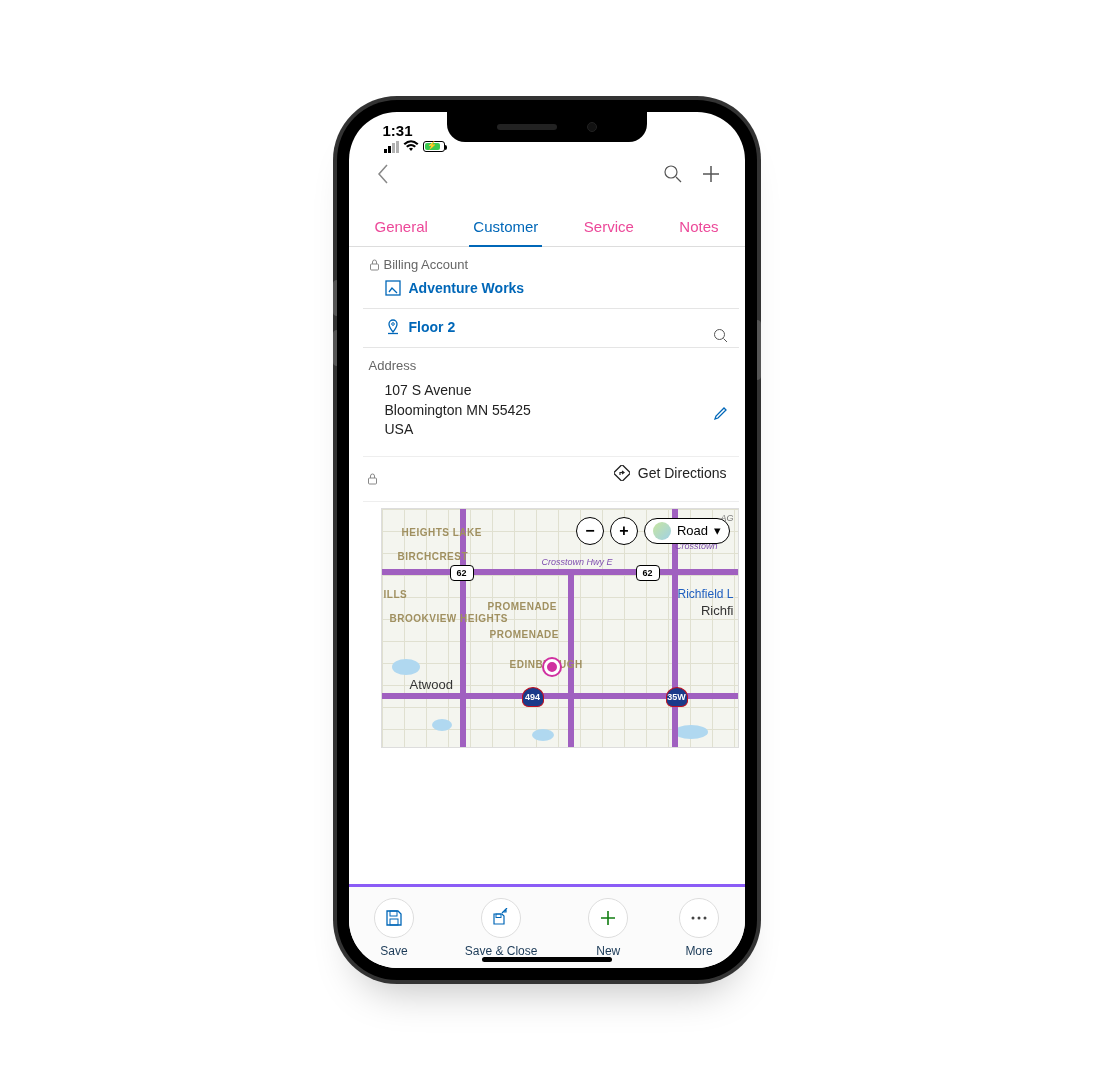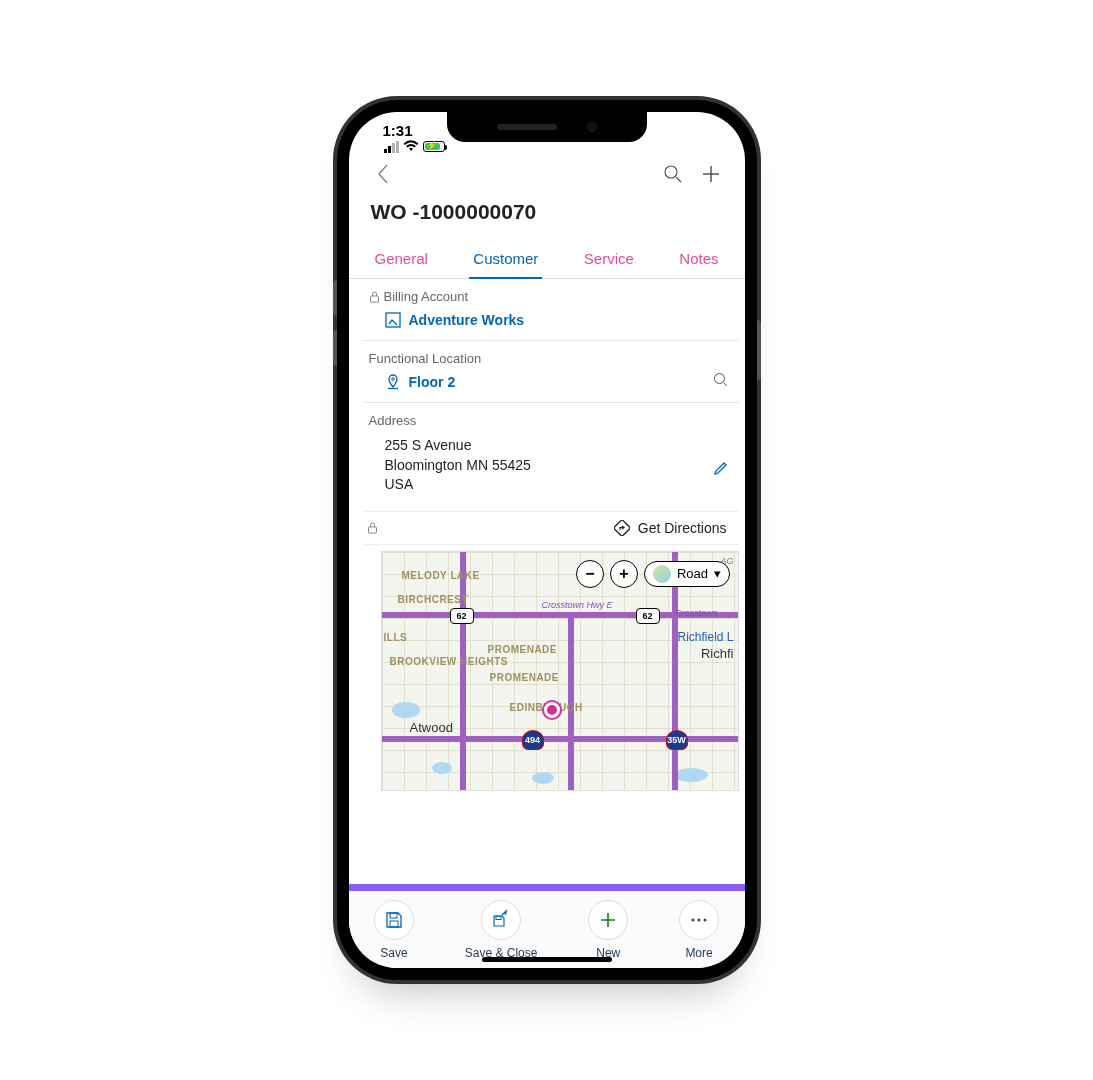--- a/index.html
+++ b/index.html
@@ -62,42 +62,42 @@
   .tab.active { color:#0067b8; border-bottom:2px solid #0067b8; margin-bottom:-1px;}
   .content { flex:1; overflow:hidden; display:flex; flex-direction:column;}
   .scrollbody { flex:1; overflow:hidden; padding:0 6px 0 14px;}
   .field { border-bottom:1px solid #e5e5e5; padding:10px 6px 12px 6px; position:relative;}
   .flabel { font-size:13px; color:#666; display:flex; align-items:center; gap:4px; margin-bottom:8px;}
   .link { color:#0067b8; font-size:14px; font-weight:600; display:flex; align-items:center; gap:8px; margin-left:16px;}
   .ficon { color:#0067b8; }
   .rowicon { position:absolute; right:10px; top:50%; color:#555;}
   .addr { font-size:14px; color:#222; margin-left:16px; line-height:1.4;}
   .editicon { position:absolute; right:10px; top:55%; color:#0067b8;}
-  .dirbar { display:flex; align-items:center; justify-content:flex-end; gap:8px; padding:8px 12px 8px 10px; border-bottom:1px solid #eee; position:relative; border-top:1px solid #eee; margin-top:4px;}
+  .dirbar { display:flex; align-items:center; justify-content:flex-end; gap:8px; padding:8px 12px 20px 10px; border-bottom:1px solid #eee; position:relative; border-top:1px solid #eee; margin-top:4px;}
   .dirbar .lockleft { position:absolute; left:4px; top:50%; transform:translateY(-50%); color:#888;}
   .dirtext { font-size:14px; color:#222;}
   .mapwrap { margin:6px 0 0 18px; height:240px; background:#f4f5ef; position:relative; border:1px solid #ddd;}
   .mapcontrols { position:absolute; top:8px; right:8px; display:flex; gap:6px; align-items:center;}
   .circbtn { width:28px; height:28px; border:1.5px solid #000; border-radius:50%; background:#fff; display:flex; align-items:center; justify-content:center; font-size:16px; font-weight:600;}
   .viewsel { height:26px; border:1.5px solid #000; border-radius:14px; background:#fff; display:flex; align-items:center; padding:0 8px; gap:6px; font-size:13px;}
   .viewsel .globe { width:18px; height:18px; border-radius:50%; background:linear-gradient(135deg,#c8e6a0,#a0d0e6);}
   .maptown { position:absolute; font-size:10px; font-weight:700; color:#a09060; letter-spacing:0.5px;}
   .road { position:absolute; background:#a060c0;}
   .roadH { height:6px; left:0; right:0;}
   .roadV { width:6px; top:0; bottom:0;}
   .grid { position:absolute; inset:0; background-image:
      linear-gradient(#e0e0d0 1px, transparent 1px),
      linear-gradient(90deg,#e0e0d0 1px, transparent 1px);
      background-size:22px 22px;}
   .shield { position:absolute; width:24px; height:16px; background:#fff; border:1.5px solid #000; border-radius:4px; display:flex; align-items:center; justify-content:center; font-size:9px; font-weight:700;}
   .ishieldB { background:#1a3a8a; color:#fff; border-color:#c01020; border-radius:50% 50% 30% 30%; width:22px; height:20px; font-size:9px;}
   .pin { position:absolute; width:16px; height:16px; border-radius:50%; background:#d030a0; border:3px solid #fff; box-shadow:0 0 0 2px #d030a0;}
   .water { position:absolute; background:#b0d8f0; border-radius:50%;}
   .hwylbl { position:absolute; font-size:9px; color:#8050b0; font-style:italic;}
-  .cmdbar { height:84px; border-top:7px solid #8b5cf6; background:#fbfbfb; display:flex; justify-content:space-around; align-items:center; flex-shrink:0;}
+  .cmdbar { height:84px; border-top:3px solid #8b5cf6; background:#fbfbfb; display:flex; justify-content:space-around; align-items:center; flex-shrink:0;}
   .cmdbtn { display:flex; flex-direction:column; align-items:center; gap:6px;}
   .cmdcircle { width:40px; height:40px; border-radius:50%; background:#fff; border:1px solid #ddd; display:flex; align-items:center; justify-content:center; color:#0067b8;}
   .cmdcircle.green { color:#107c10;}
   .cmdlabel { font-size:12px; color:#1b3a57;}
   .homebar { position:absolute; bottom:6px; left:50%; transform:translateX(-50%); width:130px; height:5px; background:#000; border-radius:3px;}
 </style>
 </head>
 <body>
 
 <div class="phone">
@@ -140,21 +140,20 @@
         <div class="iconbtn">
           <svg width="20" height="20" viewBox="0 0 20 20">
               <line x1="10" y1="2" x2="10" y2="18" stroke="#555" stroke-width="1.5"></line>
               <line x1="2" y1="10" x2="18" y2="10" stroke="#555" stroke-width="1.5"></line>
             </svg>
         </div>
       </div>
     </div>
 
     <div class="titleblock">
-      <h1>WO -1000000070</h1>
     </div>
 
     <div class="tabs">
       <div class="tab">General</div>
       <div class="tab active">Customer</div>
       <div class="tab">Service</div>
       <div class="tab">Notes</div>
     </div>
 
     <div class="content">
@@ -171,23 +170,20 @@
           <div class="link">
             <svg class="ficon" width="16" height="16" viewBox="0 0 16 16">
                 <rect x="1" y="1" width="14" height="14" stroke="#0067b8" fill="none" stroke-width="1.3"></rect>
                 <path d="M4 12 L7 8 L12 13" stroke="#0067b8" fill="none" stroke-width="1.3"></path>
               </svg>
             <span>Adventure Works</span>
           </div>
         </div>
 
         <div class="field">
-          <div class="flabel">
-            <span>Functional Location</span>
-          </div>
           <div class="link">
             <svg class="ficon" width="16" height="16" viewBox="0 0 16 16">
                 <path d="M8 1 a4 4 0 0 1 4 4 c0 3 -4 8 -4 8 s-4 -5 -4 -8 a4 4 0 0 1 4 -4 z" stroke="#0067b8" fill="none" stroke-width="1.3"></path>
                 <circle cx="8" cy="5" r="1.3" stroke="#0067b8" fill="none"></circle>
                 <line x1="3" y1="14.5" x2="13" y2="14.5" stroke="#0067b8" stroke-width="1.3"></line>
               </svg>
             <span>Floor 2</span>
           </div>
           <span class="rowicon">
             <svg width="16" height="16" viewBox="0 0 16 16">
@@ -195,21 +191,21 @@
                 <line x1="10.5" y1="10.5" x2="14" y2="14" stroke="#555"></line>
               </svg>
           </span>
         </div>
 
         <div class="field" style="border-bottom:none">
           <div class="flabel">
             <span>Address</span>
           </div>
           <div class="addr">
-            <span>255 S Avenue</span><br>
+            <span>107 S Avenue</span><br>
             <span>Bloomington MN 55425</span><br>
             <span>USA</span>
           </div>
           <span class="editicon">
             <svg width="16" height="16" viewBox="0 0 16 16">
                 <path d="M2 14 L3 11 L11 3 L13 5 L5 13 Z" stroke="#0067b8" fill="none" stroke-width="1.3"></path>
               </svg>
           </span>
         </div>
 
@@ -231,32 +227,32 @@
           <div class="grid"></div>
           <div class="water" style="left:10px; top:150px; width:28px; height:16px;"></div>
           <div class="water" style="left:50px; top:210px; width:20px; height:12px;"></div>
           <div class="water" style="right:30px; bottom:8px; width:34px; height:14px;"></div>
           <div class="water" style="left:150px; bottom:6px; width:22px; height:12px;"></div>
           <div class="road roadH" style="top:60px;"></div>
           <div class="road roadH" style="top:184px;"></div>
           <div class="road roadV" style="left:78px;"></div>
           <div class="road roadV" style="left:186px; top:60px;"></div>
           <div class="road roadV" style="right:60px;"></div>
-          <span class="maptown" style="top:18px; left:20px;">MELODY LAKE</span>
+          <span class="maptown" style="top:18px; left:20px;">HEIGHTS LAKE</span>
           <span class="maptown" style="top:42px; left:16px;">BIRCHCREST</span>
           <span class="maptown" style="top:80px; left:2px;">ILLS</span>
           <span class="maptown" style="top:104px; left:8px;">BROOKVIEW HEIGHTS</span>
           <span class="maptown" style="top:92px; left:106px;">PROMENADE</span>
           <span class="maptown" style="top:120px; left:108px;">PROMENADE</span>
           <span class="maptown" style="top:150px; left:128px;">EDINBROUGH</span>
           <span class="maptown" style="top:168px; left:28px; font-size:13px; font-weight:500; color:#333; letter-spacing:0;">Atwood</span>
           <span class="maptown" style="top:78px; right:4px; color:#2060c0; font-size:12px; font-weight:500; letter-spacing:0;">Richfield L</span>
           <span class="maptown" style="top:94px; right:4px; color:#333; font-size:13px; font-weight:500; letter-spacing:0;">Richfi</span>
           <span class="hwylbl" style="top:48px; left:160px;">Crosstown Hwy E</span>
-          <span class="hwylbl" style="top:56px; right:20px;">Crosstown</span>
+          <span class="hwylbl" style="top:32px; right:20px;">Crosstown</span>
           <span class="hwylbl" style="top:4px; right:4px; color:#777;">AG</span>
           <div class="shield" style="top:56px; left:68px;">62</div>
           <div class="shield" style="top:56px; right:78px;">62</div>
           <div class="shield ishieldB" style="top:178px; left:140px;">494</div>
           <div class="shield ishieldB" style="top:178px; right:50px;">35W</div>
           <div class="pin" style="top:150px; left:162px;"></div>
           <div class="mapcontrols">
             <div class="circbtn">−</div>
             <div class="circbtn">+</div>
             <div class="viewsel">

